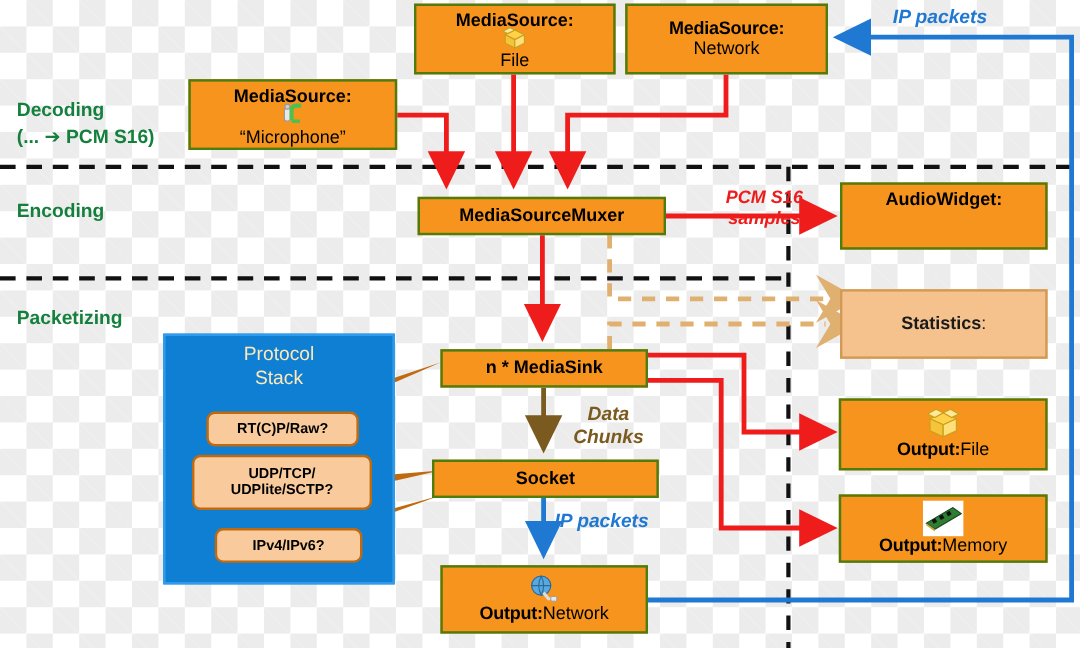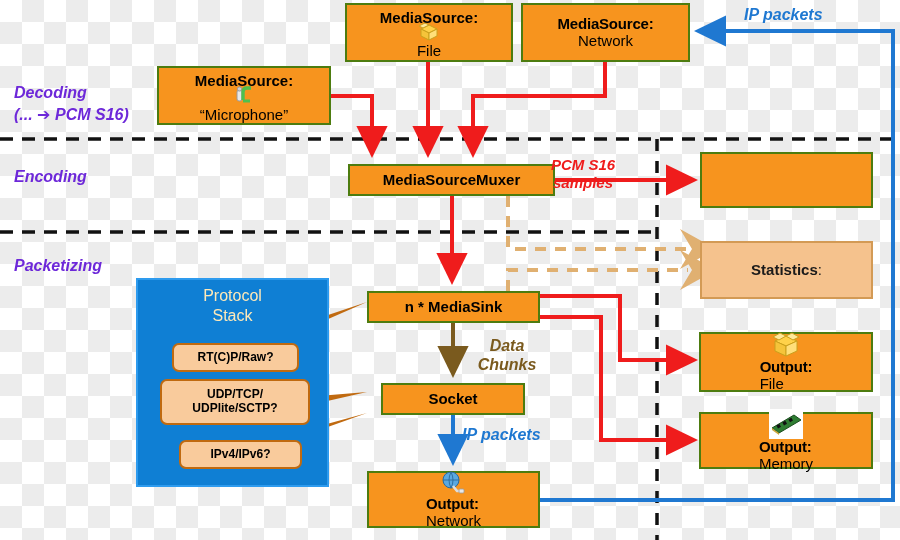--- a/index.html
+++ b/index.html
@@ -35,21 +35,21 @@
     color:#000;
     line-height:1.12;
     text-align:center;
   }
   .box.orange{background:#f7941e;}
   .t1{font-weight:bold;font-size:15px;letter-spacing:-.2px;}
   .t2{font-size:15px;font-weight:normal;}
   .single{font-weight:bold;font-size:15px;}
 
   .withicon{flex-direction:row;align-items:center;justify-content:center;gap:6px;}
-  .withicon .txtcol{display:flex;flex-direction:column;align-items:flex-start;line-height:1.1;text-align:right;}
+  .withicon .txtcol{display:flex;flex-direction:row;align-items:flex-start;line-height:1.1;text-align:right;}
   .iconwrap{flex:0 0 auto;display:flex;align-items:center;justify-content:center;}
 
   
   .hdrtop{position:absolute;left:0;right:0;top:5px;text-align:center;font-weight:bold;font-size:15px;}
 
   .statbox{
     position:absolute;box-sizing:border-box;
     background:#f5c28d;border:2px solid #d39a55;
     display:flex;flex-direction:column;align-items:center;justify-content:center;
     font-size:15px;color:#1a1a1a;line-height:1.2;
@@ -64,21 +64,21 @@
     position:absolute;left:0;right:0;top:6px;text-align:center;
     color:#ffe9b8;font-size:16px;line-height:1.25;
   }
   .pill{
     position:absolute;box-sizing:border-box;
     background:#f9cb9c;border:2px solid #c06a10;border-radius:7px;
     display:flex;align-items:center;justify-content:center;text-align:left;
     font-weight:bold;font-size:12px;color:#000;line-height:1.15;
   }
 
-  .lbl{position:absolute;font-style:italic;font-weight:bold;color:#6d28d9;}
+  .lbl{position:absolute;font-weight:bold;color:#15803d;}
   .lbl.sec{font-size:16px;line-height:1.35;}
   .redlbl{position:absolute;font-style:italic;font-weight:bold;color:#ef1c1c;font-size:15px;line-height:1.2;text-align:center;}
   .brownlbl{position:absolute;font-style:italic;font-weight:bold;color:#7a5a1e;font-size:16px;line-height:1.2;text-align:center;}
   .bluelbl{position:absolute;font-style:italic;font-weight:bold;color:#1f78d1;font-size:16px;line-height:1.2;}
 </style>
 </head>
 <body>
 
 <div id="canvas"></div>
 
@@ -183,33 +183,34 @@
     </span>
     <span class="t2">“Microphone”</span>
   </div>
 </div>
 
 <div class="box orange" style="left:348px;top:164px;width:207px;height:32px;">
   <div class="single">MediaSourceMuxer</div>
 </div>
 
 <div class="box orange" style="left:700px;top:152px;width:173px;height:56px;">
+  <div class="hdrtop">AudioWidget:</div>
 </div>
 
 <div class="statbox" style="left:700px;top:241px;width:173px;height:58px;">
   <div>
     <span class="b">Statistics</span><span>:</span>
   </div>
 </div>
 
 <div class="box orange" style="left:367px;top:291px;width:173px;height:32px;">
   <div class="single">n * MediaSink</div>
 </div>
 
-<div class="box orange" style="left:381px;top:383px;width:144px;height:32px;">
+<div class="box orange" style="left:360px;top:383px;width:189px;height:32px;">
   <div class="single">Socket</div>
 </div>
 
 <div class="box orange" style="left:367px;top:471px;width:173px;height:57px;">
   <div class="withicon" style="gap:10px;">
     <span class="iconwrap">
       <svg width="26" height="26" viewBox="0 0 26 26">
         <circle cx="11" cy="10" r="8" fill="#5aa8e0" stroke="#2a6a9a" stroke-width="1"></circle>
         <path d="M3,10 L19,10 M11,2 Q15,10 11,18 M11,2 Q7,10 11,18" stroke="#2a6a9a" stroke-width="0.9" fill="none"></path>
         <path d="M13,16 L17,21 L21,21" stroke="#dddddd" stroke-width="2.6" fill="none"></path>
@@ -270,21 +271,21 @@
   <span>RT(C)P/Raw?</span>
 </div>
 <div class="pill" style="left:160px;top:379px;width:150px;height:46px;flex-direction:column;">
   <span>UDP/TCP/</span>
   <span>UDPlite/SCTP?</span>
 </div>
 <div class="pill" style="left:179px;top:440px;width:123px;height:29px;">
   <span>IPv4/IPv6?</span>
 </div>
 
-<div class="redlbl" style="left:537px;top:156px;width:92px;">
+<div class="redlbl" style="left:591px;top:156px;width:92px;">
   <div>PCM S16</div>
   <div>samples</div>
 </div>
 
 <div class="brownlbl" style="left:462px;top:336px;width:90px;">
   <div>Data</div>
   <div>Chunks</div>
 </div>
 
 <div class="bluelbl" style="left:462px;top:425px;">IP packets</div>

